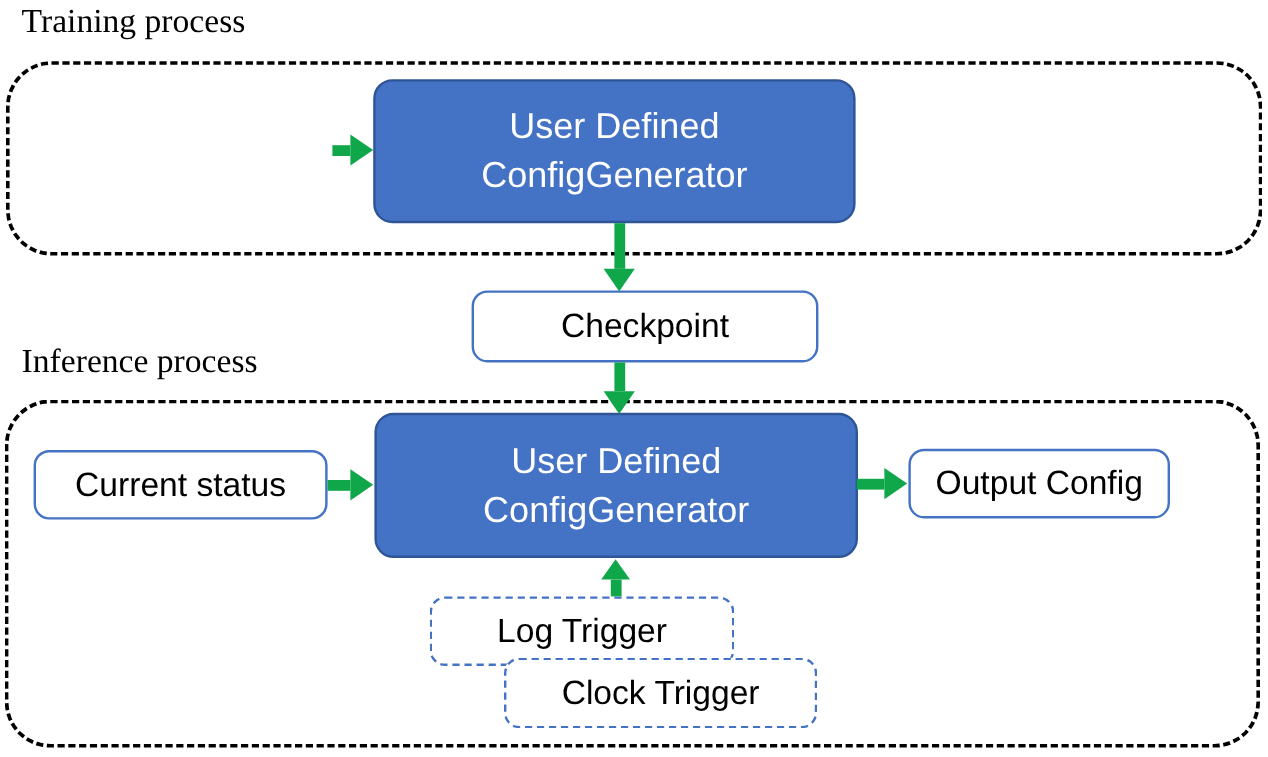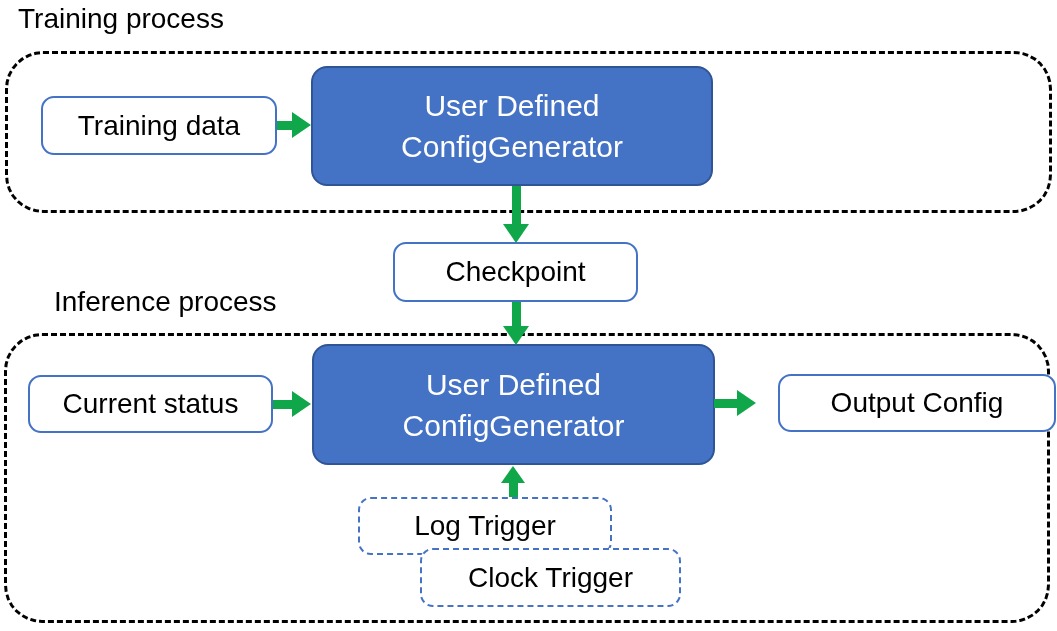--- a/index.html
+++ b/index.html
@@ -20,23 +20,24 @@
     font-family:"Liberation Sans", sans-serif;
     color:var(--text-dark);
     overflow:hidden;
   }
   .section-title {
     position:absolute;
     font-size:28px;
     line-height:32px;
     color:var(--text-dark);
     white-space:nowrap;
+    font-family:Liberation Serif, serif;
   }
   .title-training  { left:18px; top:3px; }
-  .title-inference { left:18px; top:286px;margin-left:36px; }
+  .title-inference { left:18px; top:286px; }
 
   .dashed-container {
     position:absolute;
     border:3px dashed var(--outline-black);
     border-radius:38px;
     background:transparent;
     z-index:1;
   }
   .container-training  { left:5px;  top:51px;  width:1047px; height:162px; }
   .container-inference { left:4px;  top:333px; width:1046px; height:290px; }
@@ -64,24 +65,24 @@
     line-height:41px;
   }
   .node-dashed {
     background:var(--background);
     border:2px dashed var(--accent-blue);
     border-radius:13px;
     color:var(--text-dark);
   }
   .n-training-data   { left:41px;  top:96px;  width:236px; height:59px; }
   .n-generator-train { left:311px; top:66px;  width:402px; height:120px; }
-  .n-checkpoint      { left:393px; top:242px; width:245px; height:60px;text-align:right; }
+  .n-checkpoint      { left:393px; top:242px; width:289px; height:60px;text-align:right; }
   .n-current-status  { left:28px;  top:375px; width:245px; height:58px;justify-content:center; }
   .n-generator-inf   { left:312px; top:344px; width:403px; height:121px; }
-  .n-output-config   { left:757px; top:374px; width:278px; height:58px;margin-left:21px; }
+  .n-output-config   { left:757px; top:374px; width:218px; height:58px; }
   .n-log-trigger     { left:358px; top:497px; width:254px; height:58px; z-index:2; }
   .n-clock-trigger   { left:420px; top:548px; width:261px; height:59px; z-index:3; }
 
   .arr { position:absolute; display:flex; z-index:4; }
   .arr .shaft { background:var(--arrow-green); }
   .arr-right { flex-direction:row; align-items:center; }
   .arr-right .shaft { flex:1; height:9px; }
   .arr-right .head {
     width:0; height:0;
     border-top:13px solid transparent;
@@ -114,23 +115,20 @@
 </style>
 </head>
 <body>
 
 <div class="canvas">
 
   <div class="section-title title-training">Training process</div>
 
   <div class="dashed-container container-training"></div>
 
-  <div class="node node-white n-training-data">
-    <span>Training data</span>
-  </div>
 
   <div class="arr arr-right a1">
     <div class="shaft"></div>
     <div class="head"></div>
   </div>
 
   <div class="node node-blue n-generator-train">
     <span>User Defined</span>
     <span>ConfigGenerator</span>
   </div>

